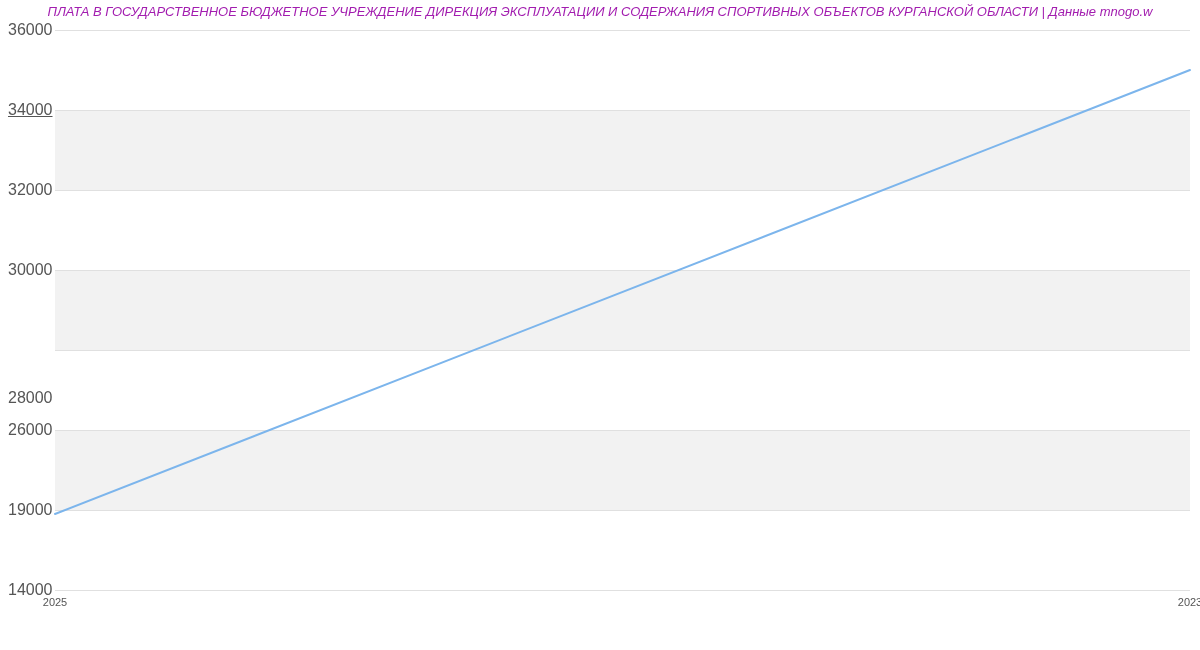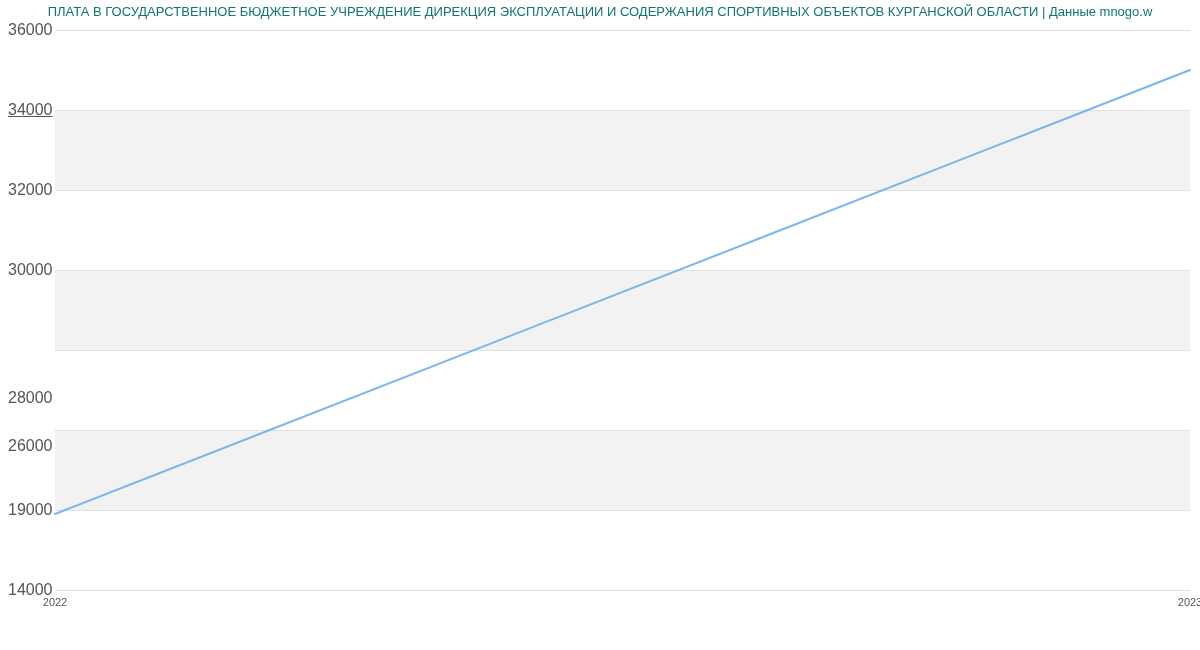--- a/index.html
+++ b/index.html
@@ -16,23 +16,24 @@
     width: 1200px;
     height: 650px;
   }
   .title {
     position: absolute;
     top: 4px;
     left: 0;
     width: 1200px;
     white-space: nowrap;
     font-size: 13px;
-    color: #0f766e;
+    color: #a21caf;
     text-align: center;
     overflow: hidden;
+    font-style: italic;
   }
   .plot-area {
     position: absolute;
     left: 55px;
     top: 30px;
     width: 1135px;
     height: 560px;
     border-bottom: 1px solid #888888;
   }
   .band {
@@ -90,22 +91,22 @@
       <div class="gridline" style="top: 160px;"></div>
       <div class="gridline" style="top: 80px;"></div>
       <div class="gridline" style="top: 0px;"></div>
       <svg class="line-layer" id="svg">
         <path d="M0 484 L1135 39.999999999999986" fill="none" stroke="#7cb5ec" stroke-width="2" stroke-linecap="round"></path>
       </svg>
   </div>
   <div id="axis-labels">
       <div class="y-tick-label" style="top: 590px;">14000</div>
       <div class="y-tick-label" style="top: 510px;">19000</div>
-      <div class="y-tick-label" style="top: 430px; margin-top: 16px;">26000</div>
+      <div class="y-tick-label" style="top: 430px;">26000</div>
       <div class="y-tick-label" style="top: 350px; margin-top: 48px;">28000</div>
       <div class="y-tick-label" style="top: 270px;">30000</div>
       <div class="y-tick-label" style="top: 190px;">32000</div>
       <div class="y-tick-label" style="top: 110px; text-decoration: underline;">34000</div>
       <div class="y-tick-label" style="top: 30px;">36000</div>
-      <div class="x-tick-label" style="left: 55px;">2022</div>
+      <div class="x-tick-label" style="left: 55px;">2025</div>
       <div class="x-tick-label" style="left: 1190px;">2023</div>
     </div>
 </div>
 
 </body></html>

